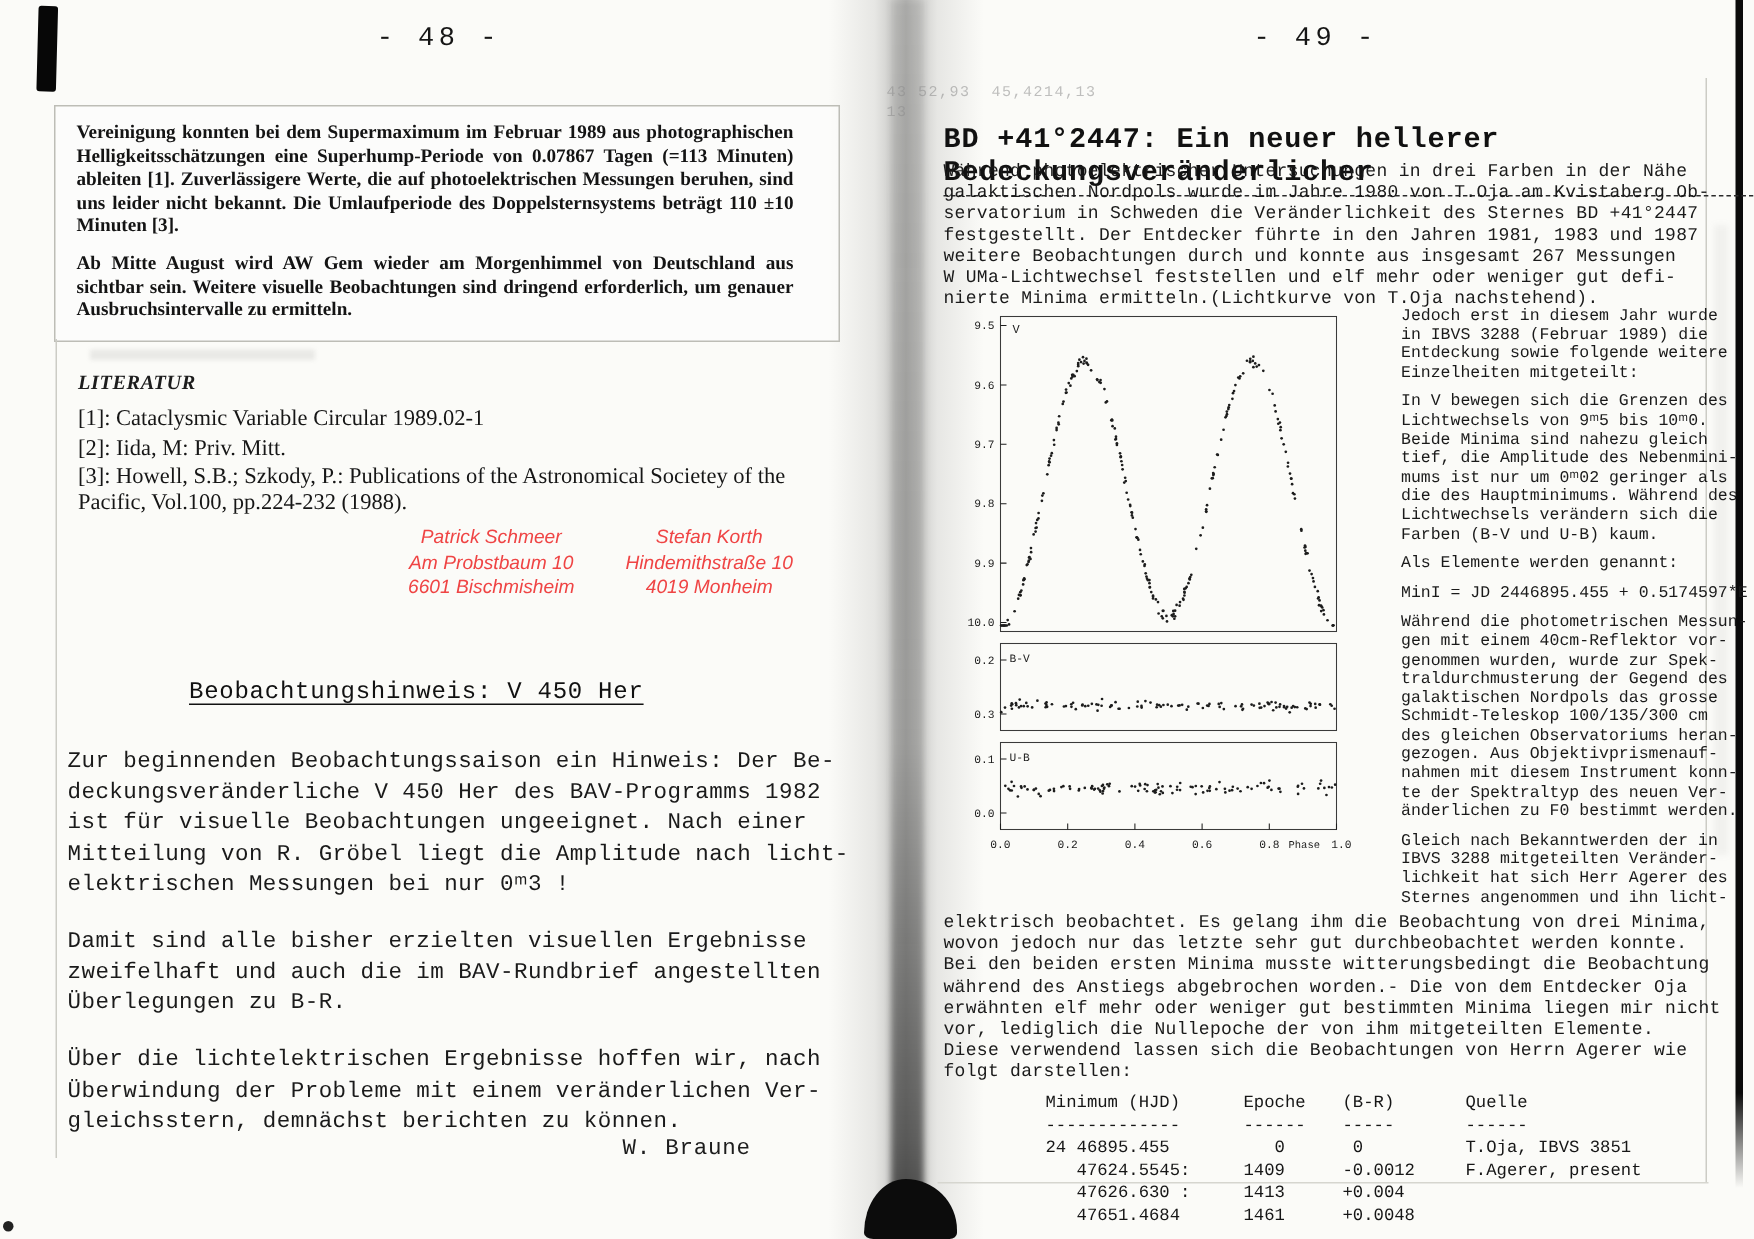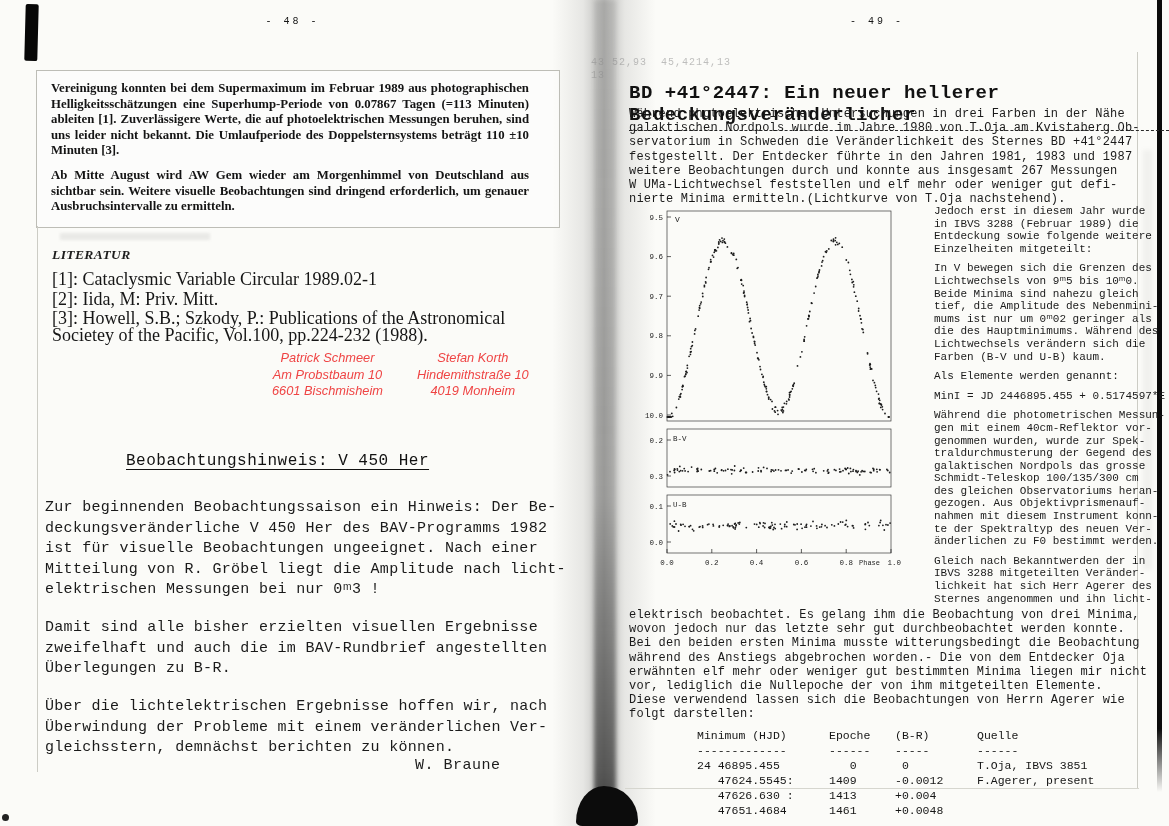--- a/index.html
+++ b/index.html
@@ -8,27 +8,27 @@
          font-family:"Liberation Sans", sans-serif; }
   .abs { position:absolute; }
   .mono { font-family:"Liberation Mono","DejaVu Sans Mono",monospace; }
   .serif { font-family:"Liberation Serif","DejaVu Serif",serif; }
   .pre { white-space:pre; }
 
   .page { position:absolute; top:0; height:826px; }
   .page-left { left:0; width:585px; }
   .page-right { left:585px; width:584px; }
 
-  .pageno { font-size:10px; letter-spacing:3px; text-align:center; color:#161616; }
+  .pageno { font-size:18px; letter-spacing:3px; text-align:center; color:#161616; }
 
   
   .top-box { border:1px solid #bdbdb6; padding:10px 30px 12px 14px; background:rgba(255,255,255,0.4); }
   .jpara { font-size:12.8px; line-height:15.6px; font-weight:600; text-align:justify; color:#141414; }
   .lit-heading { font-weight:700; font-style:italic; font-size:13.5px; letter-spacing:0.4px; }
-  .ref { font-size:18px; line-height:16.5px; margin-bottom:3px; color:#161616; }
+  .ref { font-size:15px; line-height:16.5px; margin-bottom:3px; color:#161616; }
   .signatures { display:flex; gap:34px; }
   .sig { font-style:italic; font-size:12.8px; line-height:16.5px; text-align:center; color:#ef4444; }
   .hint-heading { font-size:16px; font-weight:500; letter-spacing:0.5px; color:#111;
                   text-decoration:underline; text-underline-offset:4px; }
   .hint-body { font-size:15px; line-height:20.5px; letter-spacing:0.3px; color:#1a1a1a; }
   .byline { font-size:15px; letter-spacing:0.5px; }
   .left-rule { left:37px; top:226px; width:1px; height:546px; background:#ccccc5; }
   .smear1 { left:60px; top:233px; width:150px; height:7px; background:rgba(110,110,110,0.12); filter:blur(1.5px); }
 
   

